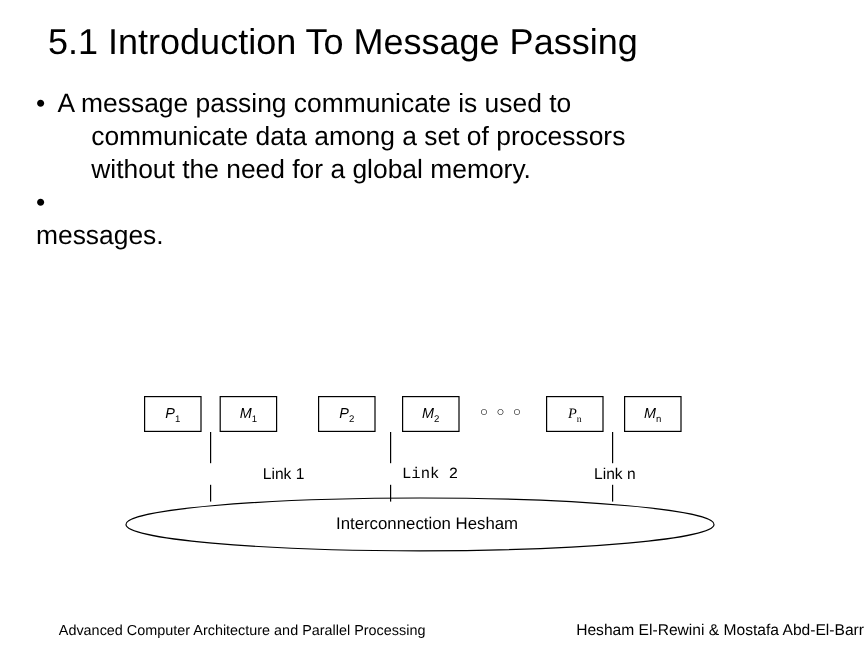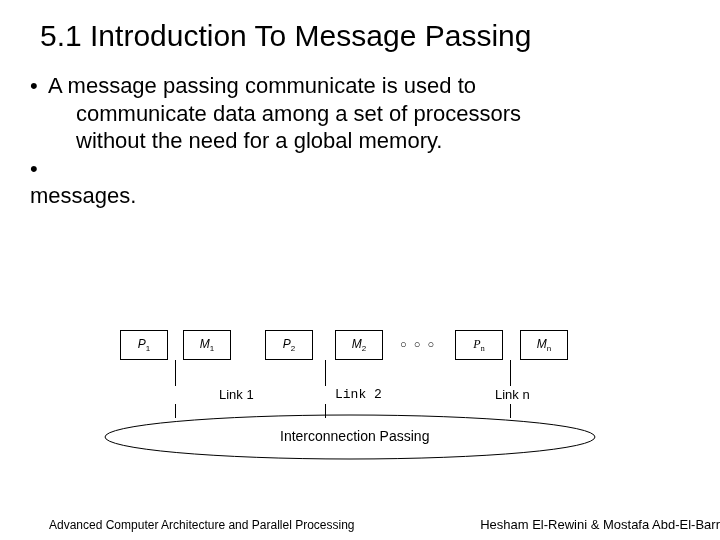--- a/index.html
+++ b/index.html
@@ -139,17 +139,17 @@
   <div class="linklab" style="left:225px; top:57px;font-family:Liberation Mono, monospace;">Link 2</div>
   <div class="linklab" style="left:385px; top:57px;">Link n</div>
 
   <div class="stub" style="left:65px; top:74px; height:14px;"></div>
   <div class="stub" style="left:215px; top:74px; height:14px;"></div>
   <div class="stub" style="left:400px; top:74px; height:14px;"></div>
 
   <svg class="ellipse" style="left:-10px; top:80px;" width="500" height="55">
     <ellipse cx="250" cy="27" rx="245" ry="22" fill="none" stroke="#000" stroke-width="1"></ellipse>
   </svg>
-  <div class="net-label" style="left:170px; top:98px;">Interconnection Passing</div>
+  <div class="net-label" style="left:170px; top:98px;">Interconnection Hesham</div>
 </div>
 
 <div class="footer-left">Advanced Computer Architecture and Parallel Processing</div>
 <div class="footer-right">Hesham El-Rewini &amp; Mostafa Abd-El-Barr</div>
 
 </body></html>

